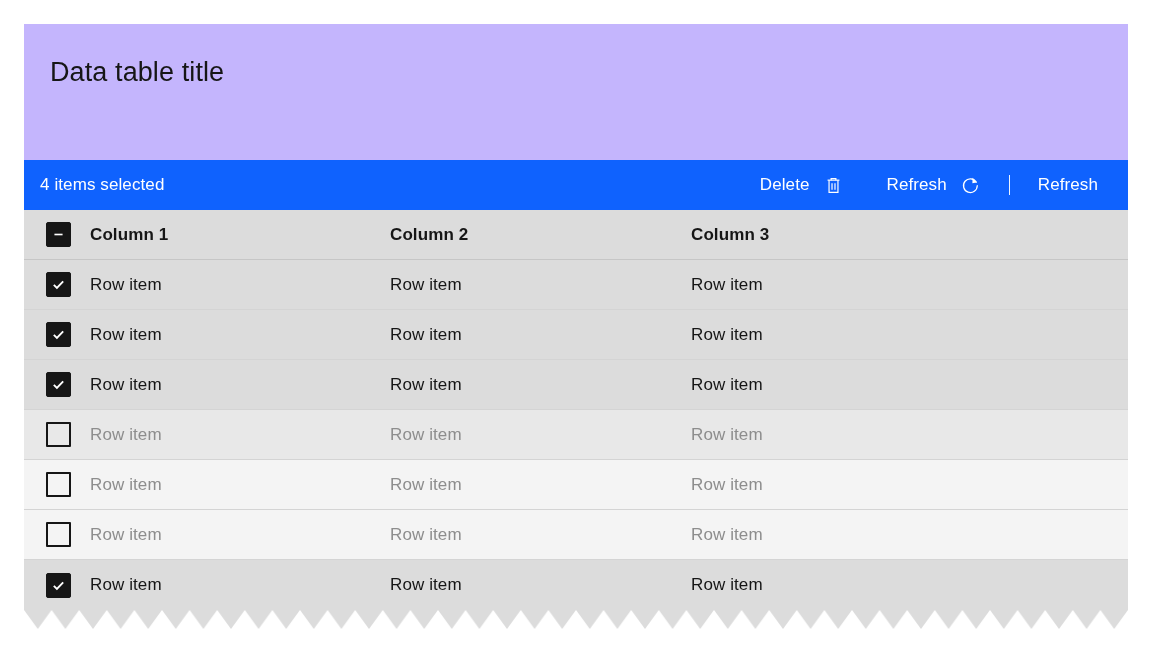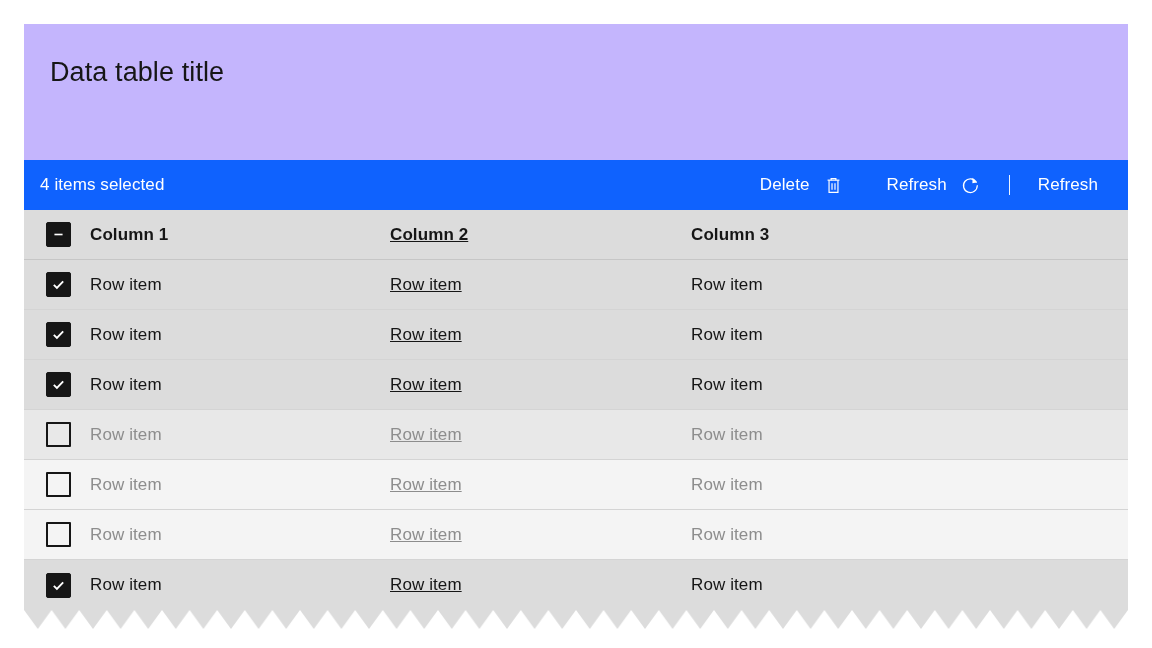--- a/index.html
+++ b/index.html
@@ -122,21 +122,21 @@
     box-sizing: border-box;
   }
   .cell {
     box-sizing: border-box;
     font-size: 17px;
     letter-spacing: 0.1px;
     white-space: nowrap;
     overflow: hidden;
   }
   .cell.c1 { width: 300px; flex: none; }
-  .cell.c2 { width: 301px; flex: none; text-decoration: underline; }
+  .cell.c2 { width: 301px; flex: none; }
   .cell.c3 { flex: 1 1 auto; }
 
   .trow.head .cell {
     font-weight: 700;
     color: #161616;
   }
   .trow.selected .cell { color: #161616; font-weight: 400; }
   .trow.unselected-a .cell,
   .trow.unselected-b .cell { color: #8d8d8d; font-weight: 400; }
 

